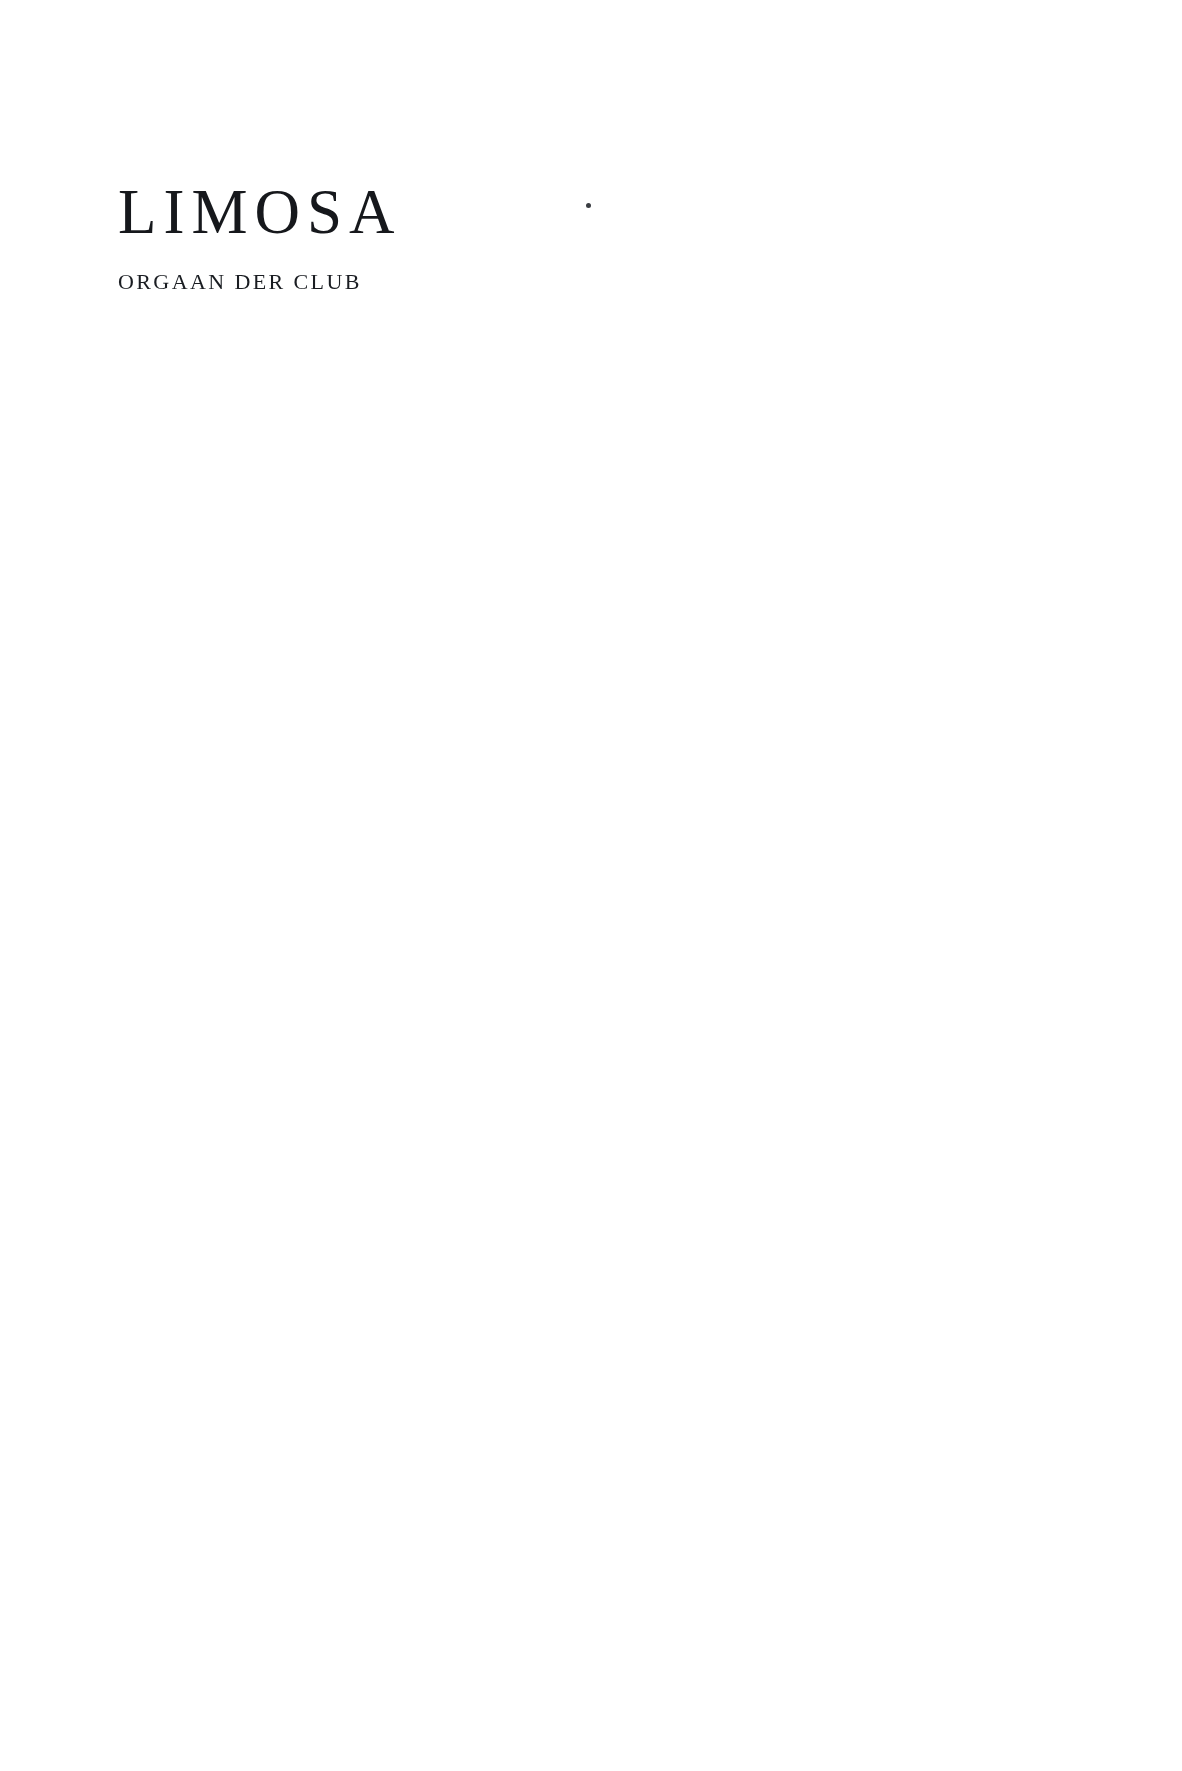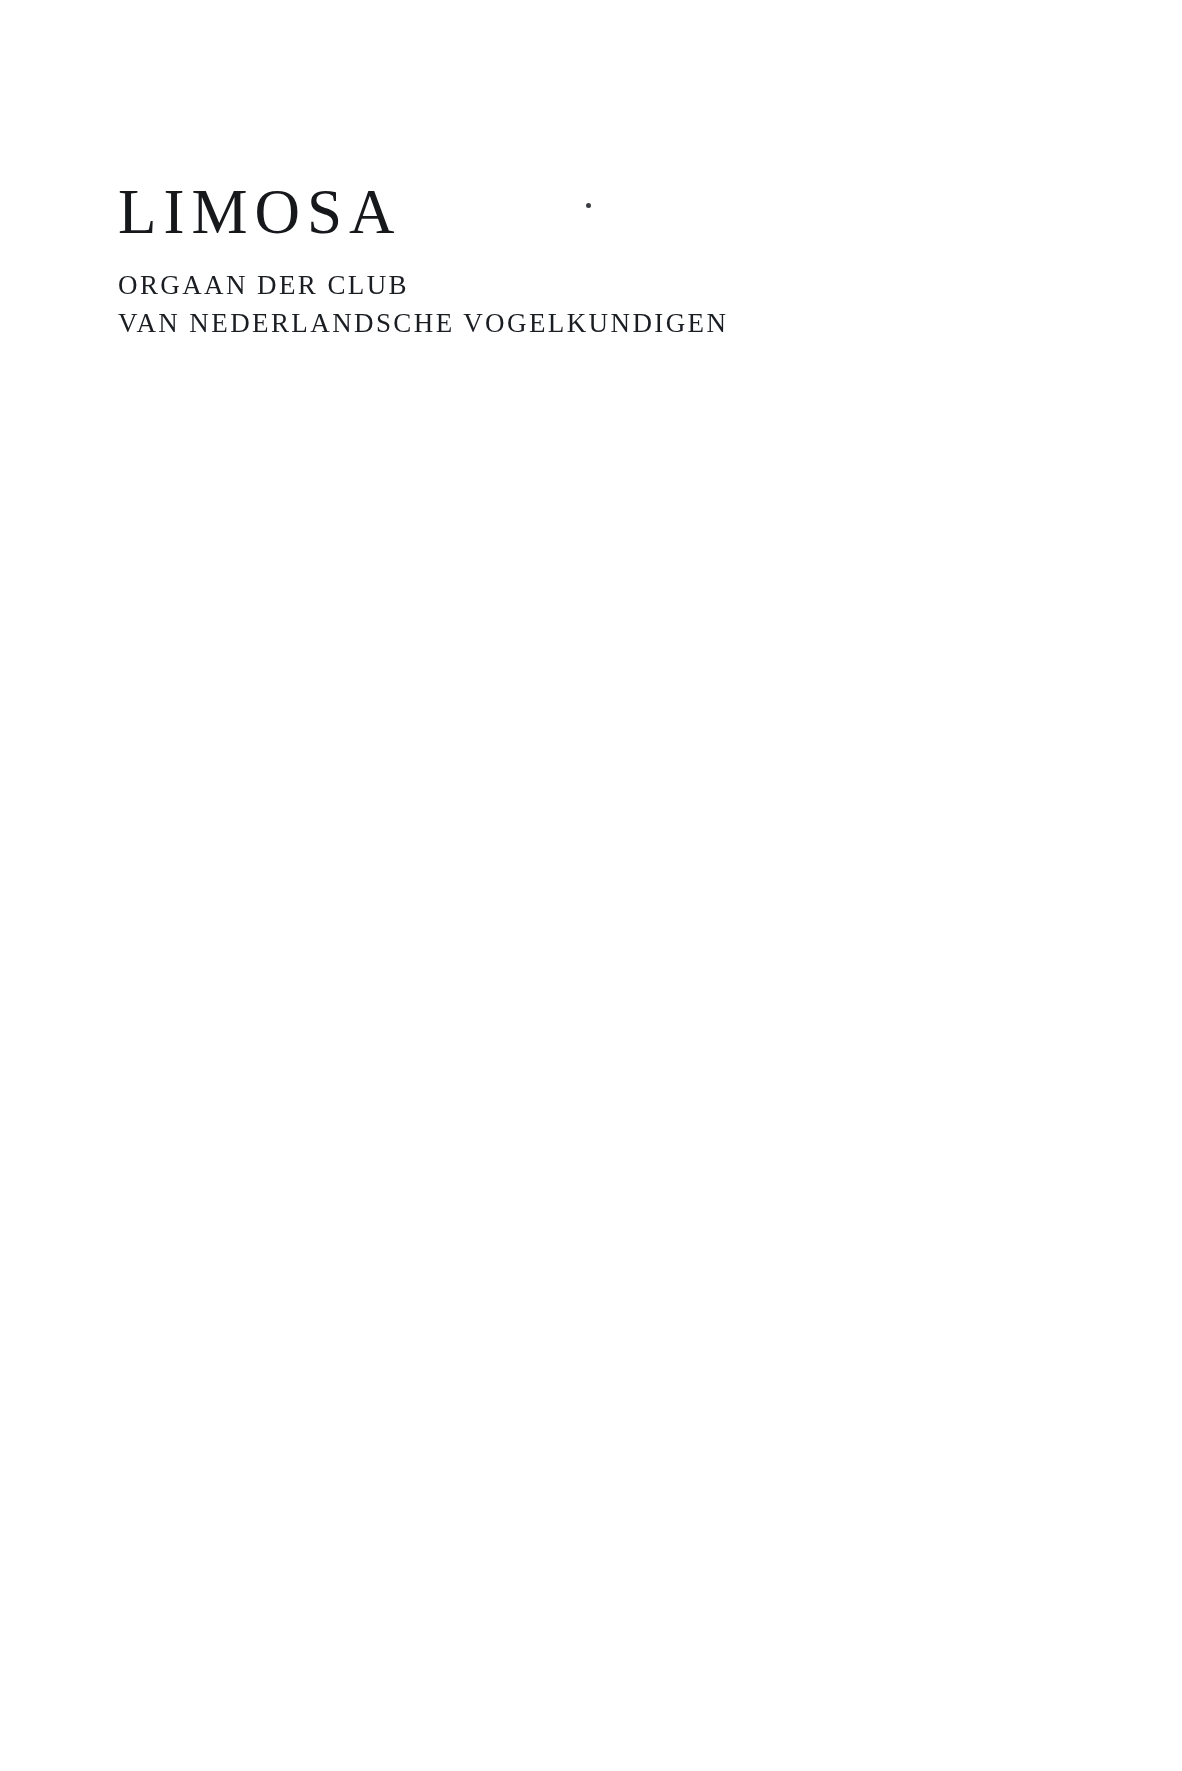--- a/index.html
+++ b/index.html
@@ -29,21 +29,21 @@
     color: #16181c;
     font-weight: 400;
     margin: 0;
     white-space: nowrap;
   }
   .subtitle-block {
     margin-top: 22px;
   }
   .subtitle-line {
     font-family: "Liberation Serif", "DejaVu Serif", serif;
-    font-size: 27px;
+    font-size: 22px;
     line-height: 1.42;
     letter-spacing: 2.4px;
     color: #1a1d22;
     font-weight: 400;
     white-space: nowrap;
   }
   .stray-dot {
     position: absolute;
     left: 586px;
     top: 203px;
@@ -56,19 +56,18 @@
 </head>
 <body>
 
 <div class="page">
 
   <div class="masthead">
     <h1 class="journal-title">LIMOSA</h1>
 
     <div class="subtitle-block">
       <div class="subtitle-line">ORGAAN DER CLUB</div>
-      <div class="subtitle-line">VAN NEDERLANDSCHE VOGELKUNDIGEN</div>
     </div>
   </div>
 
   <div class="stray-dot"></div>
 
 </div>
 
 </body></html>

